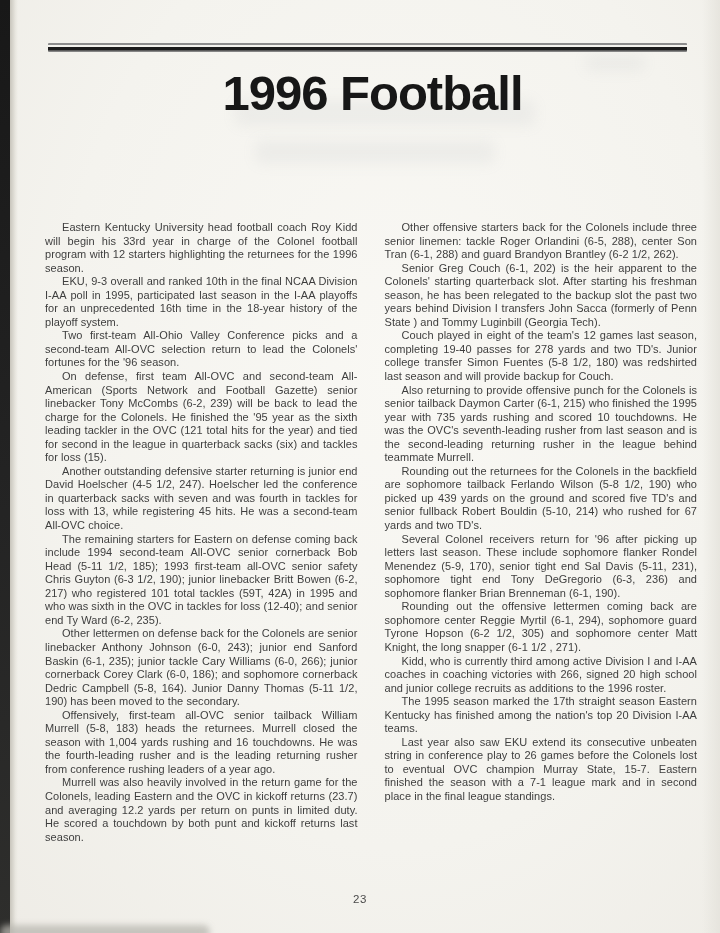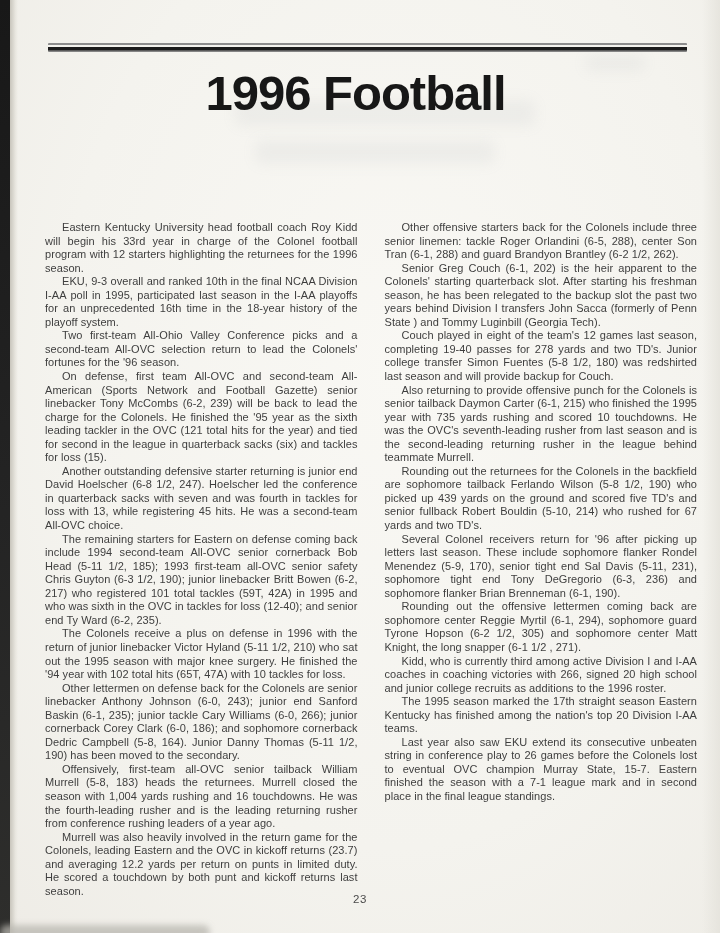--- a/index.html
+++ b/index.html
@@ -68,21 +68,21 @@
     filter: blur(7px);
     opacity: 0.10;
     border-radius: 6px;
   }
   .ghost-1 { left: 235px; top: 100px; width: 300px; height: 26px; }
   .ghost-2 { left: 255px; top: 140px; width: 240px; height: 24px; }
   .ghost-3 { left: 585px; top: 55px;  width: 60px;  height: 16px; }
 
   .page-title {
     position: absolute;
-    left: 36px;
+    left: 53px;
     top: 62px;
     width: 639px;
     margin: 0;
     text-align: center;
     font-size: 49px;
     line-height: 62px;
     font-weight: 700;
     letter-spacing: -1px;
     color: #171717;
   }
@@ -134,23 +134,22 @@
   <div class="header-rule"></div>
 
   <h1 class="page-title"><span>1996 Football</span><br></h1>
 
   <div class="columns">
     <div class="col">
         <p>Eastern Kentucky University head football coach Roy Kidd will begin his 33rd year in charge of the Colonel football program with 12 starters highlighting the returnees for the 1996 season.</p>
         <p>EKU, 9-3 overall and ranked 10th in the final NCAA Division I-AA poll in 1995, participated last season in the I-AA playoffs for an unprecedented 16th time in the 18-year history of the playoff system.</p>
         <p>Two first-team All-Ohio Valley Conference picks and a second-team All-OVC selection return to lead the Colonels' fortunes for the '96 season.</p>
         <p>On defense, first team All-OVC and second-team All-American (Sports Network and Football Gazette) senior linebacker Tony McCombs (6-2, 239) will be back to lead the charge for the Colonels.  He finished the '95 year as the sixth leading tackler in the OVC (121 total hits for the year) and tied for second in the league in quarterback sacks (six) and tackles for loss (15).</p>
-        <p>Another outstanding defensive starter returning is junior end David Hoelscher (6-8 1/2, 247). Hoelscher led the conference in quarterback sacks with seven and was fourth in tackles for loss with 13, while registering 45 hits. He was a second-team All-OVC choice.</p>
+        <p>Another outstanding defensive starter returning is junior end David Hoelscher (4-5 1/2, 247). Hoelscher led the conference in quarterback sacks with seven and was fourth in tackles for loss with 13, while registering 45 hits. He was a second-team All-OVC choice.</p>
         <p>The remaining starters for Eastern on defense coming back include 1994 second-team All-OVC senior cornerback Bob Head (5-11 1/2, 185); 1993 first-team all-OVC senior safety Chris Guyton (6-3 1/2, 190); junior linebacker Britt Bowen (6-2, 217) who registered 101 total tackles (59T, 42A) in 1995 and who was sixth in the OVC in tackles for loss (12-40); and senior end Ty Ward (6-2, 235).</p>
-        <p>The Colonels receive a plus on defense in 1996 with the return of junior linebacker Victor Hyland (5-11 1/2, 210) who sat out the 1995 season with major knee surgery.  He finished the '94 year with 102 total hits (65T, 47A) with 10 tackles for loss.</p>
         <p>Other lettermen on defense back for the Colonels are senior linebacker Anthony Johnson (6-0, 243); junior end Sanford Baskin (6-1, 235); junior tackle Cary Williams (6-0, 266); junior cornerback Corey Clark (6-0, 186); and sophomore cornerback Dedric Campbell (5-8, 164). Junior Danny Thomas (5-11 1/2, 190) has been moved to the secondary.</p>
         <p>Offensively, first-team all-OVC senior tailback William Murrell (5-8, 183) heads the returnees.  Murrell closed the season with 1,004 yards rushing and 16 touchdowns.  He was the fourth-leading rusher and is the leading returning rusher from conference rushing leaders of a year ago.</p>
         <p>Murrell was also heavily involved in the return game for the Colonels, leading Eastern and the OVC in kickoff returns (23.7) and averaging 12.2 yards per return on punts in limited duty.  He scored a touchdown by both punt and kickoff returns last season.</p>
       </div>
     <div class="col">
         <p>Other offensive starters back for the Colonels include three senior linemen:  tackle Roger Orlandini (6-5, 288), center Son Tran (6-1, 288) and guard Brandyon Brantley (6-2 1/2, 262).</p>
         <p>Senior Greg Couch (6-1, 202) is the heir apparent to the Colonels' starting quarterback slot.  After starting his freshman season, he has been relegated to the backup slot the past two years behind Division I transfers John Sacca (formerly of Penn State ) and Tommy Luginbill (Georgia Tech).</p>
         <p>Couch played in eight of the team's 12 games last season, completing 19-40 passes for 278 yards and two TD's.  Junior college transfer Simon Fuentes (5-8 1/2, 180) was redshirted last season  and will provide backup for Couch.</p>
         <p>Also returning to provide offensive punch for the Colonels is senior tailback Daymon Carter (6-1, 215) who finished the 1995 year with 735 yards rushing and scored 10 touchdowns. He was the OVC's seventh-leading rusher from last season and is the second-leading returning rusher in the league behind teammate Murrell.</p>
         <p>Rounding out the returnees for the Colonels in the backfield are sophomore tailback Ferlando Wilson (5-8 1/2, 190) who picked up 439 yards on the ground and scored five TD's and senior fullback Robert Bouldin (5-10, 214) who rushed for 67 yards and two TD's.</p>

